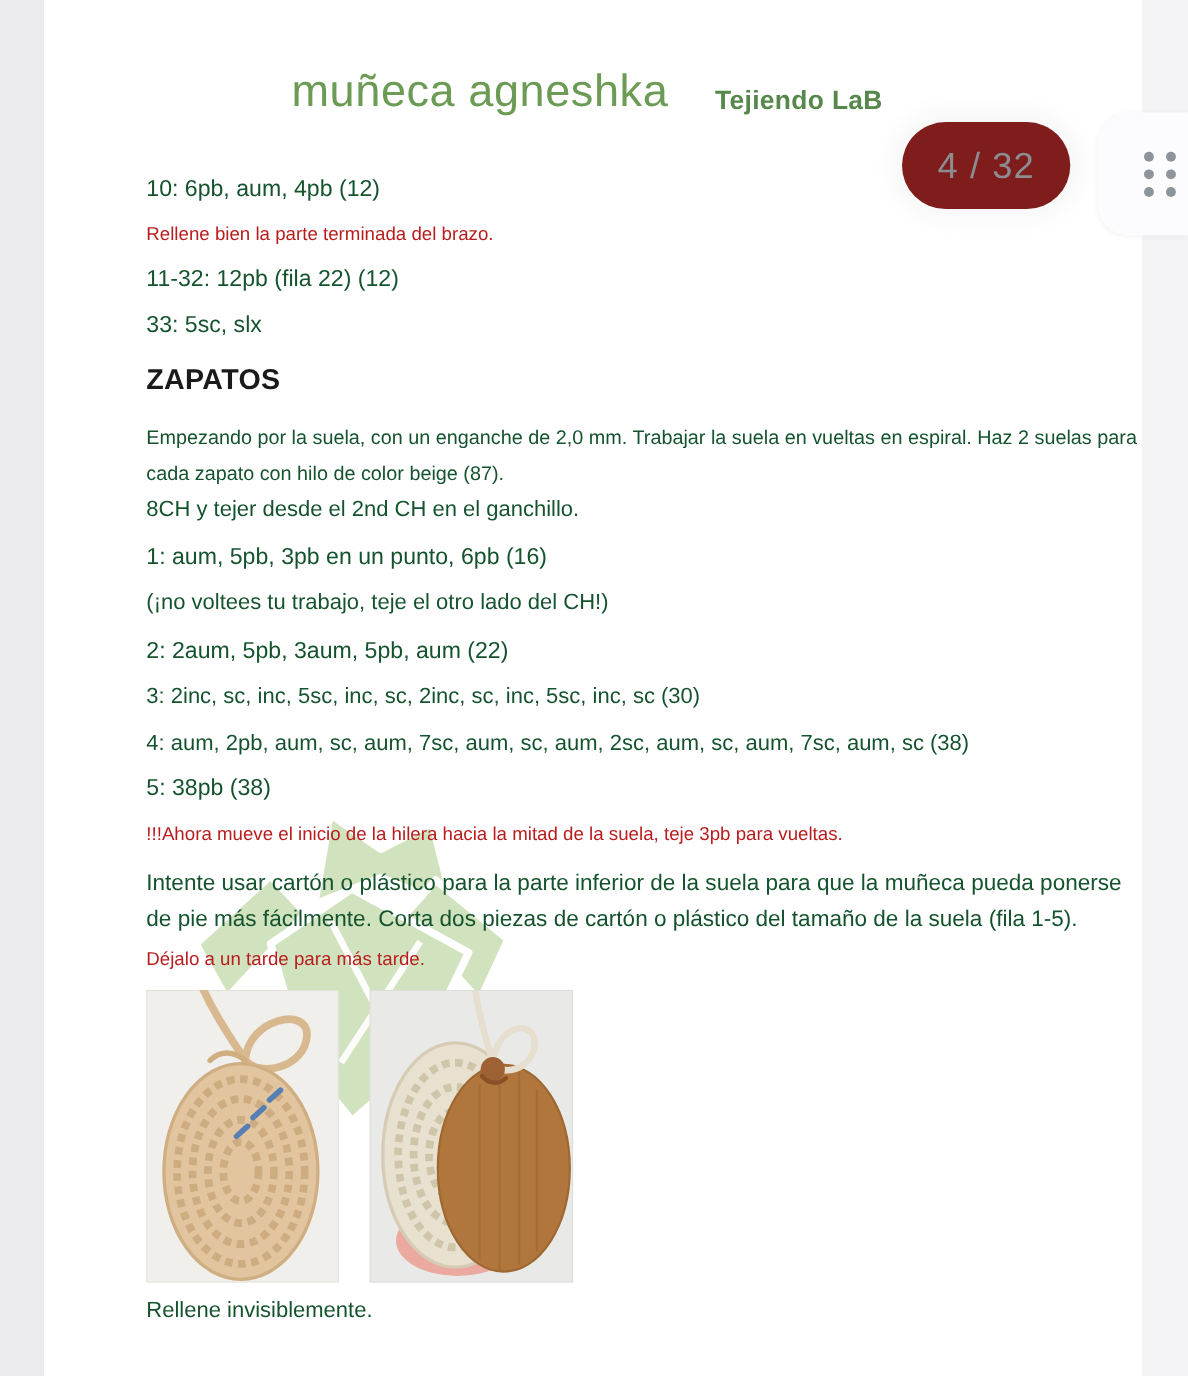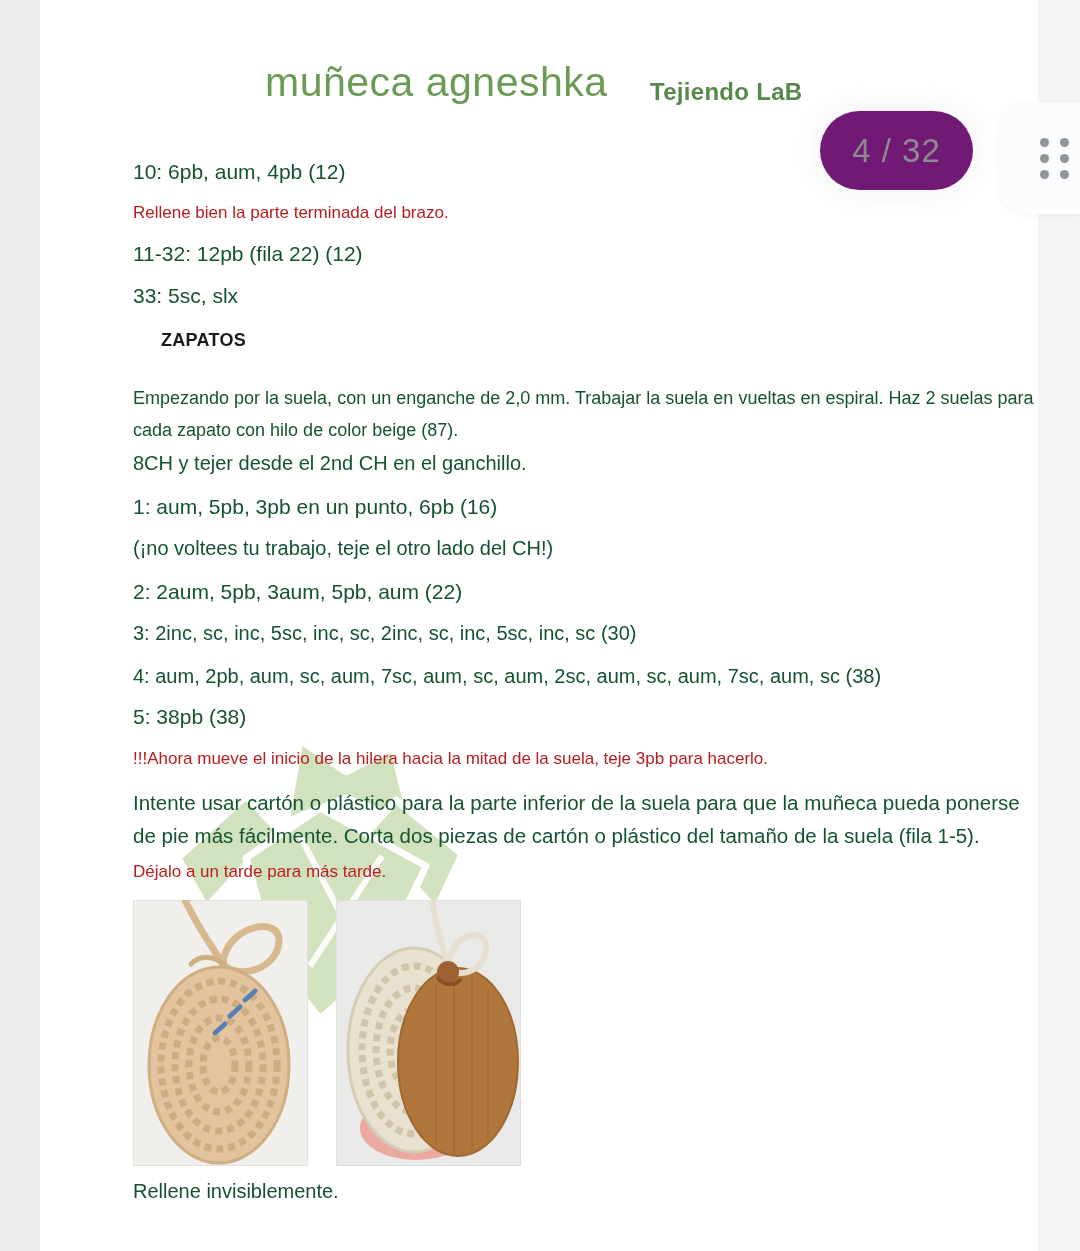--- a/index.html
+++ b/index.html
@@ -17,21 +17,21 @@
     font-size:41px;line-height:48px;color:#6b9b54;font-weight:400;
     letter-spacing:0.5px;
   }
   .brand{
     position:absolute;left:650px;top:78px;z-index:3;
     font-size:24px;color:#55884a;font-weight:700;letter-spacing:0.3px;
   }
 
   .page-pill{
     position:absolute;left:820px;top:111px;width:153px;height:79px;z-index:6;
-    background:#701a75;border-radius:40px;
+    background:#7f1d1d;border-radius:40px;
     display:flex;align-items:center;justify-content:center;
     font-size:33px;color:#8d8d91;letter-spacing:1px;
     box-shadow:0 0 18px 10px rgba(240,240,243,0.55);
   }
   .actions-card{
     position:absolute;right:0;top:102px;width:82px;height:112px;z-index:7;
     background:#fcfcfe;border-radius:28px 0 0 28px;
     box-shadow:0 1px 5px rgba(0,0,0,0.05);
     display:flex;align-items:center;
   }
@@ -43,21 +43,21 @@
   .dots-btn span{width:9px;height:9px;border-radius:50%;background:#8e949b;display:block;}
 
   .line{
     position:absolute;left:133px;z-index:3;white-space:nowrap;color:#14532d;
   }
   .t-lg{font-size:21px;}
   .t-lg2{font-size:20px;}
   .t-md{font-size:20px;}
   .t-md2{font-size:20.5px;}
   .t-sm{font-size:17px;color:#b91c1c;}
-  .t-h{font-size:18px;font-weight:700;color:#1a1a1a;letter-spacing:0.3px;margin-left:28px;}
+  .t-h{font-size:26px;font-weight:700;color:#1a1a1a;letter-spacing:0.3px;}
   .t-p{font-size:18px;}
 
   .watermark{position:absolute;left:150px;top:736px;width:340px;height:285px;z-index:1;}
   .photo{position:absolute;top:900px;height:266px;z-index:3;}
   .photo-left{left:133px;width:175px;}
   .photo-right{left:336px;width:185px;}
   .photo svg{display:block;width:100%;height:100%;}
 </style>
 </head>
 <body>
@@ -105,21 +105,21 @@
   <div class="line t-h" style="top:330px">ZAPATOS</div>
   <div class="line t-p" style="top:388px">Empezando por la suela, con un enganche de 2,0 mm. Trabajar la suela en vueltas en espiral. Haz 2 suelas para</div>
   <div class="line t-p" style="top:420px">cada zapato con hilo de color beige (87).</div>
   <div class="line t-lg2" style="top:452px">8CH y tejer desde el 2nd CH en el ganchillo.</div>
   <div class="line t-lg" style="top:495px">1: aum, 5pb, 3pb en un punto, 6pb (16)</div>
   <div class="line t-lg2" style="top:537px">(¡no voltees tu trabajo, teje el otro lado del CH!)</div>
   <div class="line t-lg" style="top:580px">2: 2aum, 5pb, 3aum, 5pb, aum (22)</div>
   <div class="line t-lg2" style="top:622px">3: 2inc, sc, inc, 5sc, inc, sc, 2inc, sc, inc, 5sc, inc, sc (30)</div>
   <div class="line t-md" style="top:665px">4: aum, 2pb, aum, sc, aum, 7sc, aum, sc, aum, 2sc, aum, sc, aum, 7sc, aum, sc (38)</div>
   <div class="line t-lg" style="top:705px">5: 38pb (38)</div>
-  <div class="line t-sm" style="top:749px">!!!Ahora mueve el inicio de la hilera hacia la mitad de la suela, teje 3pb para hacerlo.</div>
+  <div class="line t-sm" style="top:749px">!!!Ahora mueve el inicio de la hilera hacia la mitad de la suela, teje 3pb para vueltas.</div>
   <div class="line t-md2" style="top:791px">Intente usar cartón o plástico para la parte inferior de la suela para que la muñeca pueda ponerse</div>
   <div class="line t-md2" style="top:824px">de pie más fácilmente. Corta dos piezas de cartón o plástico del tamaño de la suela (fila 1-5).</div>
   <div class="line t-sm" style="top:862px">Déjalo a un tarde para más tarde.</div>
   <div class="line t-lg2" style="top:1180px">Rellene invisiblemente.</div>
 
   <figure class="photo photo-left" style="margin:0">
     <svg viewBox="0 0 175 266" xmlns="http://www.w3.org/2000/svg">
       <rect width="175" height="266" fill="#f1efeb"></rect>
       <rect width="175" height="266" fill="none" stroke="#e3e1dc" stroke-width="2"></rect>
       <path d="M52,0 C66,30 80,48 90,64" fill="none" stroke="#d8b88e" stroke-width="7" stroke-linecap="round"></path>

